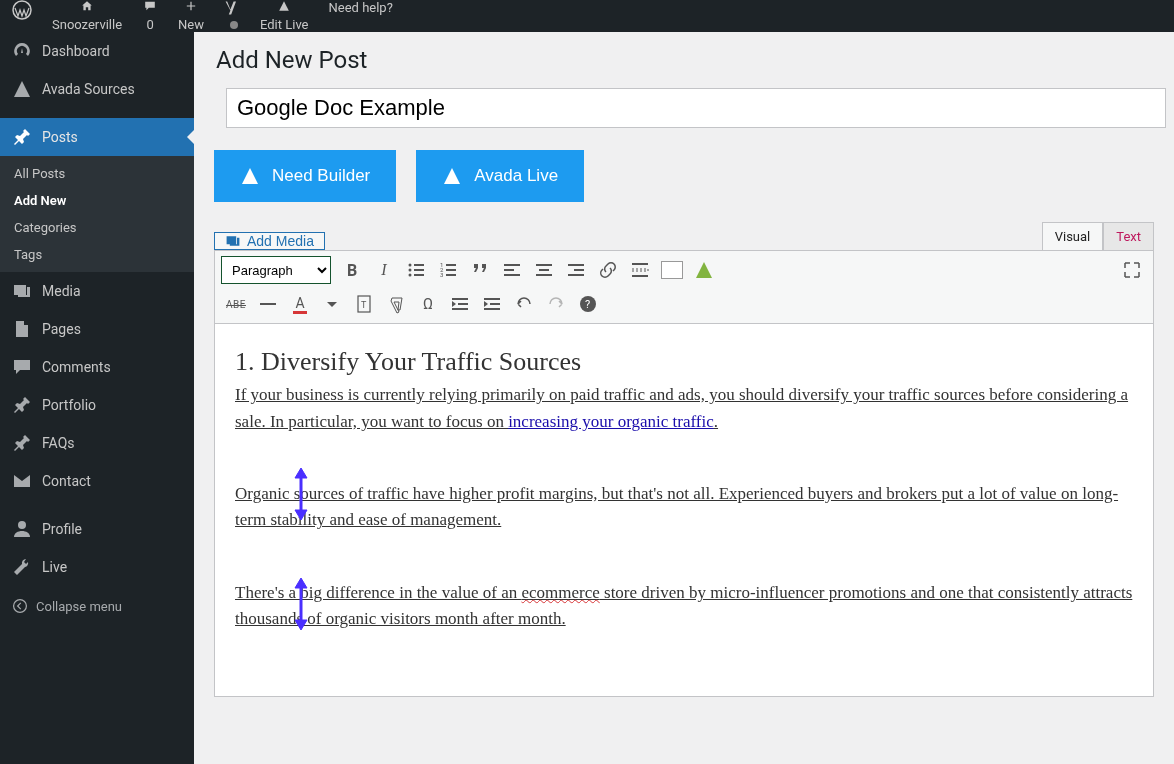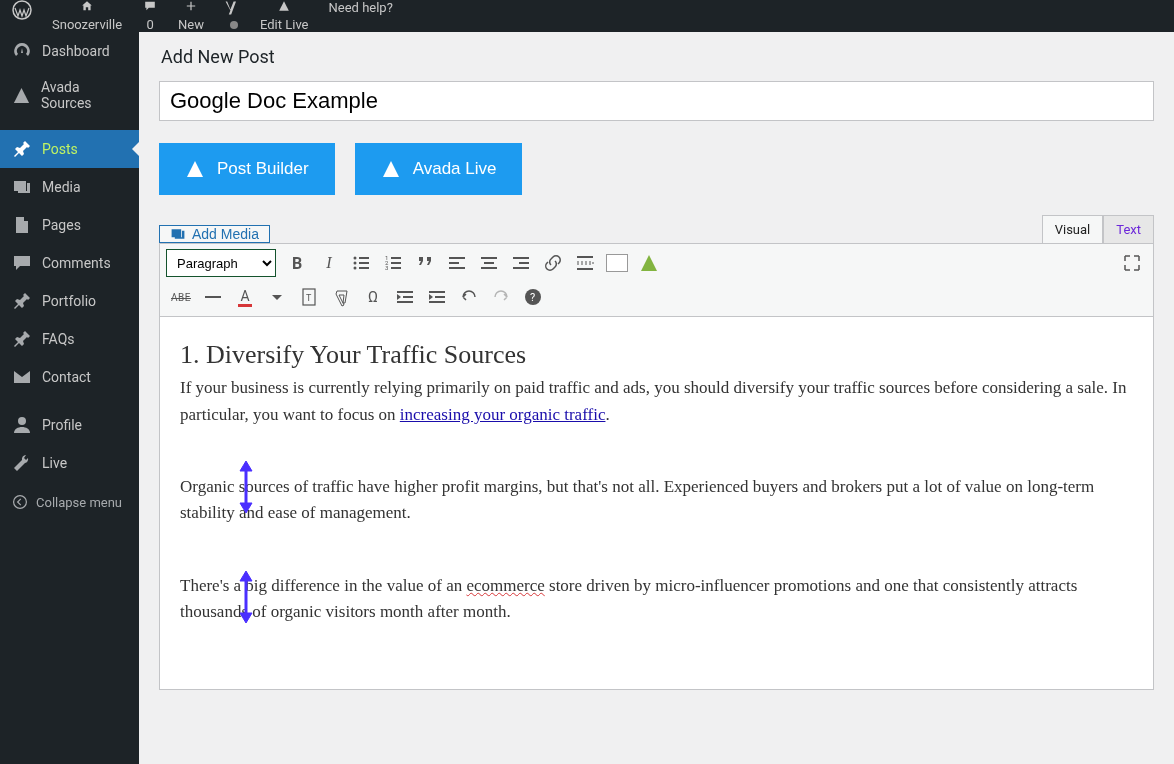--- a/index.html
+++ b/index.html
@@ -4,60 +4,60 @@
 <style>
   * { margin: 0; padding: 0; box-sizing: border-box; }
   body { font-family: -apple-system, BlinkMacSystemFont, "Segoe UI", Roboto, sans-serif; background: #f0f0f1; width: 1174px; height: 764px; overflow: hidden; }
   
   .adminbar { background: #1d2327; height: 32px; display: flex; align-items: center; padding: 0 4px; color: #c7c7c7; font-size: 13px; gap: 4px; }
   .adminbar-item { display: flex; align-items: center; gap: 5px; padding: 0 8px; height: 100%; cursor: pointer; flex-direction: column; }
   .adminbar .wp-logo { width: 20px; height: 20px; }
   
   .main { display: flex; height: calc(100% - 32px); }
   
-  .adminmenu { width: 139px; background: #1d2327; color: #c7c7c7; font-size: 14px; flex-shrink: 0; display:flex; flex-direction:column;}
+  .adminmenu { width: 194px; background: #1d2327; color: #c7c7c7; font-size: 14px; flex-shrink: 0; display:flex; flex-direction:column;}
   .menu-item { display: flex; align-items: center; gap: 10px; padding: 9px 10px 9px 12px; cursor: pointer; position:relative;}
-  .menu-item.current { background: #2271b1; color: #bef264; }
+  .menu-item.current { background: #2271b1; color: #e5e5e5; }
   .menu-item.current:after{ content:''; position:absolute; right:-1px; top:50%; border:8px solid transparent; border-right-color:#f0f0f1; transform:translateY(-50%);}
   .menu-icon { width: 20px; height: 20px; display:flex; align-items:center; justify-content:center; fill:currentColor; color:#a7aaad;}
   .menu-item.current .menu-icon{ color:#fff;}
   .submenu { background: #2c3338; padding: 4px 0; }
   .submenu-item { padding: 6px 12px 6px 14px; font-size: 13px; color: #c7c7c7; cursor: pointer; }
   .submenu-item.current { color: #fff; font-weight: 600; }
   .menu-sep { height: 10px; }
   .collapse-item{ color:#a7aaad; font-size:13px; padding:12px 12px; display:flex; align-items:center; gap:8px; cursor:pointer;}
 
   .content { flex: 1; padding: 0 20px 20px; overflow: auto; background:#f0f0f1;}
-  h1.title { font-size: 18px; font-weight: 400; color: #1d2327; margin: 14px 0 14px 2px; }
-
-  .title-input { width: 100%; padding: 6px 10px; font-size: 22px; border: 1px solid #c3c4c7; background:#fff; outline:none;}
+  h1.title { font-size: 24px; font-weight: 400; color: #1d2327; margin: 14px 0 14px 2px; }
+
+  .title-input { width: 100%; padding: 6px 10px; font-size: 22px; border: 1px solid #c3c4c7; background:#fff; outline:none;margin-left:12px;}
   
   .builder-buttons { display: flex; gap: 20px; margin: 22px 0 20px; }
   .builder-btn { background: #1d9bf0; color: #fff; border: none; padding: 16px 26px; font-size: 17px; display: flex; align-items: center; gap: 12px; cursor: pointer; }
   .builder-btn svg{ width:20px; height:20px; fill:#fff;}
 
   .media-row{ display:flex; align-items:flex-end; justify-content:space-between; margin-bottom:0;}
   .add-media { background: #f6f7f7; border: 1px solid #2271b1; color: #2271b1; padding: 0 10px; font-size: 14px; display: inline-flex; align-items: center; gap: 6px; cursor: pointer; }
   .tabs { display: flex; }
-  .tab { border: 1px solid #c3c4c7; border-bottom: none; padding: 6px 12px; font-size: 13px; background: #e7e7e7; cursor: pointer; color:#6d28d9;}
+  .tab { border: 1px solid #c3c4c7; border-bottom: none; padding: 6px 12px; font-size: 13px; background: #e7e7e7; cursor: pointer; color:#be185d;}
   .tab.active { background: #f6f7f7; color:#222;}
   
   .editor-wrap{ border:1px solid #c3c4c7; background:#fff;}
   .toolbar { background: #f6f7f7; border-bottom: 1px solid #c3c4c7; padding: 4px 6px 0; }
   .toolbar-row { display: flex; align-items: center; gap: 2px; flex-wrap: wrap; padding-bottom:4px;}
   .fmt-select { height: 28px; border: 1px solid #14532d; padding: 2px 6px; font-size: 13px; background:#fff; margin-right:4px; min-width:110px;}
   .tbtn { width: 30px; height: 30px; display: inline-flex; align-items: center; justify-content: center; cursor: pointer; color:#555; border-radius:2px;}
   .tbtn svg{ width:20px; height:20px; fill:currentColor; }
   .tbtn .abc{ font-size:10px; text-decoration: line-through; letter-spacing:0.5px;}
   .color-swatch{ width:22px; height:18px; border:1px solid #999; background:#fff;}
   .spacer{ flex:1; }
   
   .editor-body { padding: 18px 20px; font-family: Georgia, serif; color: #333; font-size: 17px; line-height: 1.55; position:relative;}
   .editor-body h2 { font-size: 26px; font-weight: 400; }
-  .editor-body p { margin-bottom: 46px; }
+  .editor-body p { margin-bottom: 46px; text-decoration: underline; }
   .editor-body a { color: #1a0dab; text-decoration: underline; }
   
   .arrow { position: absolute; color: #4a2fff; font-size: 40px; line-height:1; font-weight:bold; pointer-events:none;}
   .arrow svg{ width:22px; height:52px; stroke:#4a2fff; fill:#4a2fff;}
   
   .sq-underline{ text-decoration: underline wavy #d63638; text-decoration-thickness:1px;}
 </style>
 </head>
 <body>
 
@@ -123,20 +123,26 @@
       <span>Avada Sources</span>
     </div>
     <div class="menu-sep"></div>
     <div class="menu-item current">
       <span class="menu-icon">
           <svg viewBox="0 0 20 20">
             <path d="M13 2l5 5-2 2-1-1-4 4 1 3-2 2-3-3-4 4-1-1 4-4-3-3 2-2 3 1 4-4-1-1z" fill="currentColor"></path>
           </svg>
         </span>
       <span>Posts</span>
+    </div>
+    <div class="submenu">
+      <div class="submenu-item">All Posts</div>
+      <div class="submenu-item current">Add New</div>
+      <div class="submenu-item">Categories</div>
+      <div class="submenu-item">Tags</div>
     </div>
     <div class="menu-item">
       <span class="menu-icon">
           <svg viewBox="0 0 20 20">
             <path d="M2 4h12v10H2zM15 6h3v10H6v-2h9z" fill="currentColor"></path>
           </svg>
         </span>
       <span>Media</span>
     </div>
     <div class="menu-item">
@@ -209,21 +215,21 @@
   <div class="content">
     <h1 class="title">Add New Post</h1>
     
     <input class="title-input" value="Google Doc Example" style="">
     
     <div class="builder-buttons">
       <button class="builder-btn">
         <svg viewBox="0 0 20 20">
             <path d="M10 2l8 16H2z"></path>
           </svg>
-        <span>Post Builder</span>
+        <span>Need Builder</span>
       </button>
       <button class="builder-btn">
         <svg viewBox="0 0 20 20">
             <path d="M10 2l8 16H2z"></path>
           </svg>
         <span>Avada Live</span>
       </button>
     </div>
 
     <div class="media-row">

